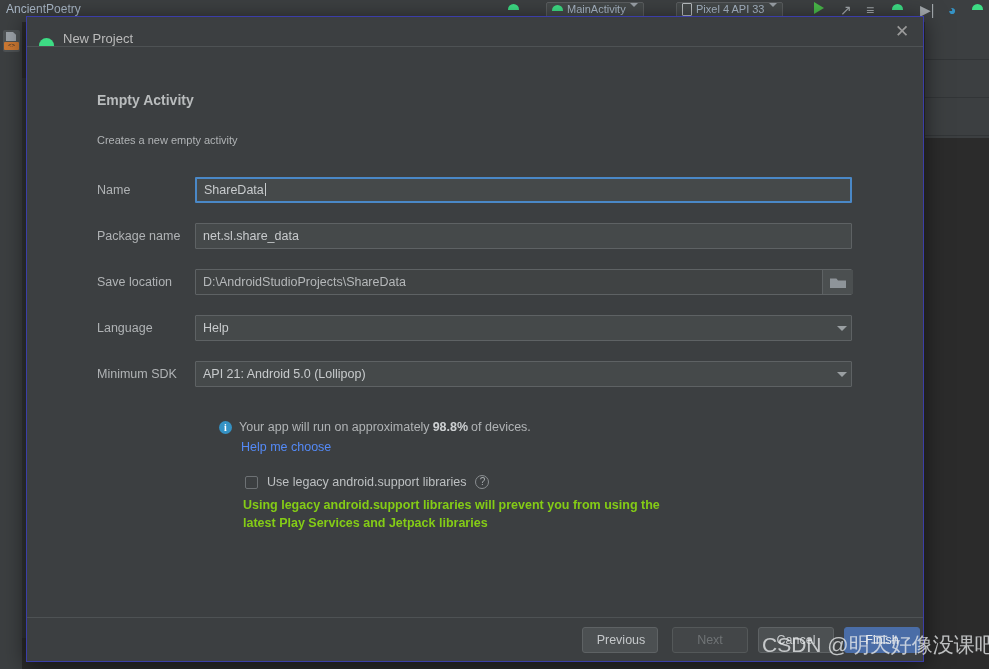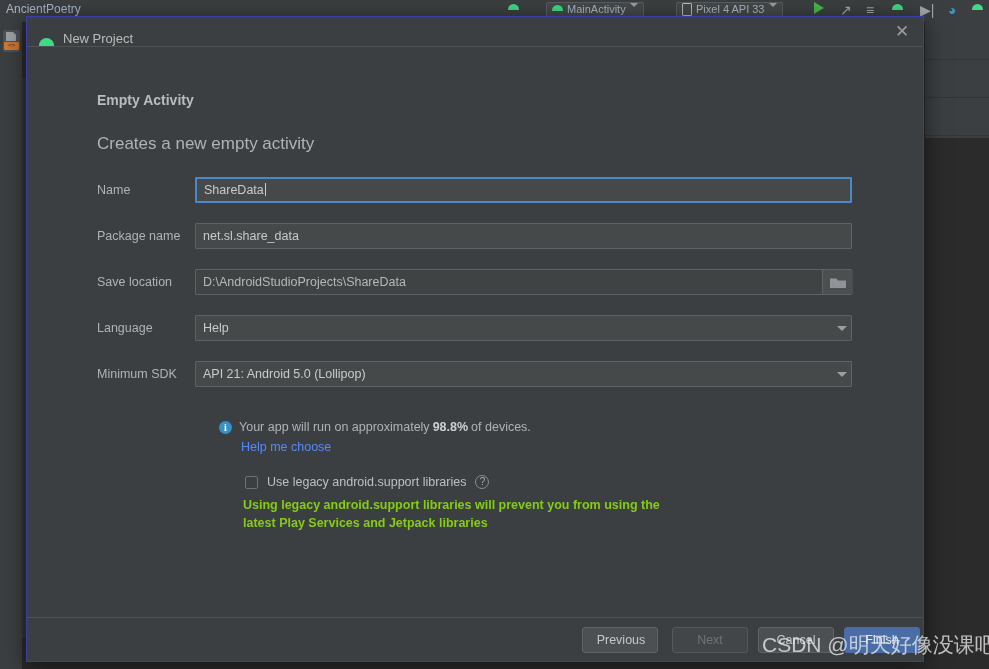--- a/index.html
+++ b/index.html
@@ -204,21 +204,21 @@
   #dlg-heading {
     position: absolute;
     left: 70px; top: 45px;
     font-size: 14px;
     font-weight: bold;
     color: #b9bcbd;
   }
   #dlg-subheading {
     position: absolute;
     left: 70px; top: 87px;
-    font-size: 17px;
+    font-size: 11px;
     color: #b0b3b5;
   }
 
   .frow {
     position: absolute;
     left: 70px;
     width: 755px;
     height: 17px;
   }
   .flabel {

